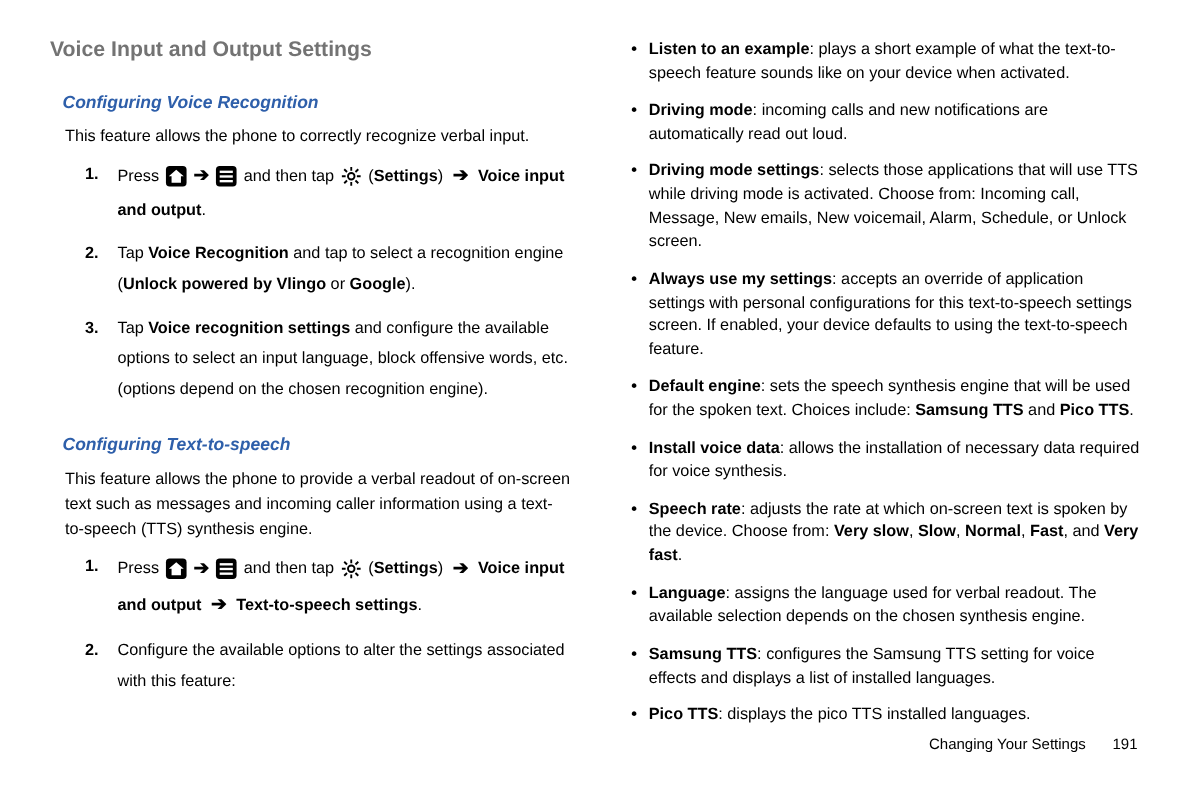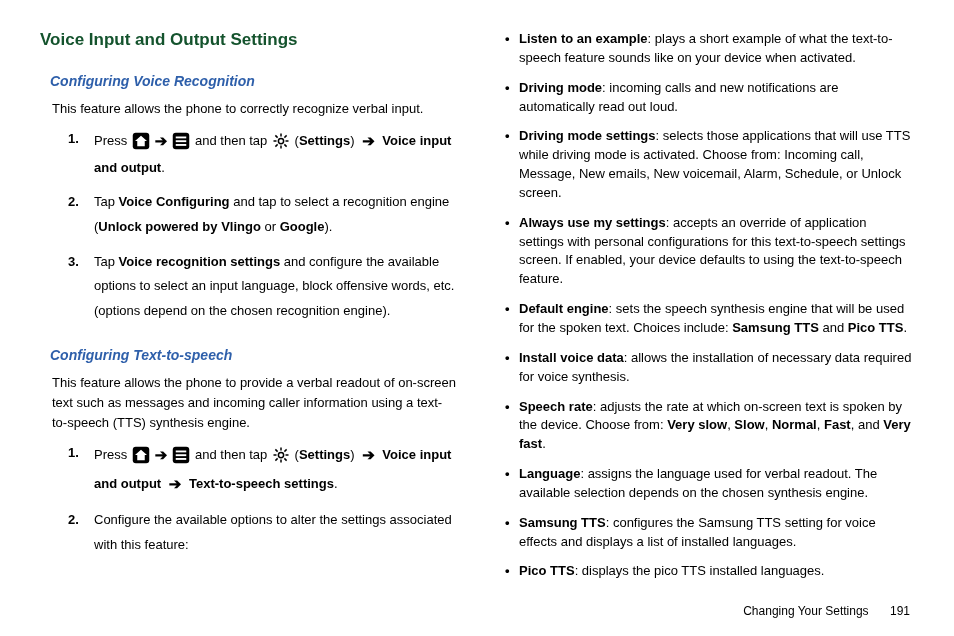--- a/index.html
+++ b/index.html
@@ -15,21 +15,21 @@
     }
     .columns {
       display: flex;
       gap: 40px;
     }
     .col {
       flex: 1;
       min-width: 0;
     }
     .h1 {
-      color: #14532d;
+      color: #737373;
       font-family: Arial, Helvetica, sans-serif;
       font-weight: bold;
       font-size: 17px;
       margin-bottom: 10px;
     }
     .h2 {
       color: #2e5faa;
       font-style: italic;
       font-weight: bold;
       font-size: 14px;
@@ -85,21 +85,21 @@
     ul.bullets > li::before {
       content: "•";
       position: absolute;
       left: 0;
       top: 0;
       font-weight: bold;
     }
     .b { font-weight: bold; text-align: center; }
     .footer {
       position: absolute;
-      bottom: 18px;
+      bottom: 34px;
       right: 44px;
       font-size: 12px;
       color: #000;
     }
     .pagenum { margin-left: 18px; }
   </style>
 </head>
 <body>
 
 <div class="columns">
@@ -132,21 +132,21 @@
                 <line x1="16.5" y1="16.5" x2="19.5" y2="19.5"></line>
                 <line x1="4.5" y1="19.5" x2="7.5" y2="16.5"></line>
                 <line x1="16.5" y1="7.5" x2="19.5" y2="4.5"></line>
               </g>
             </svg></span>
         <span>(</span><span class="b">Settings</span><span>) </span><span class="arrow">➔</span>
         <span class="b">Voice input and output</span><span>.</span>
       </li>
       <li>
         <span class="num">2.</span>
-        <span>Tap </span><span class="b">Voice Configuring</span><span> and tap to select a recognition engine (</span><span class="b">Unlock powered by Vlingo</span><span> or </span><span class="b">Google</span><span>).</span>
+        <span>Tap </span><span class="b">Voice Recognition</span><span> and tap to select a recognition engine (</span><span class="b">Unlock powered by Vlingo</span><span> or </span><span class="b">Google</span><span>).</span>
       </li>
       <li>
         <span class="num">3.</span>
         <span>Tap </span><span class="b">Voice recognition settings</span><span> and configure the available options to select an input language, block offensive words, etc. (options depend on the chosen recognition engine).</span>
       </li>
     </ol>
 
     <div class="h2">Configuring Text-to-speech</div>
     <p class="intro">This feature allows the phone to provide a verbal readout of on-screen text such as messages and incoming caller information using a text-to-speech (TTS) synthesis engine.</p>
 

